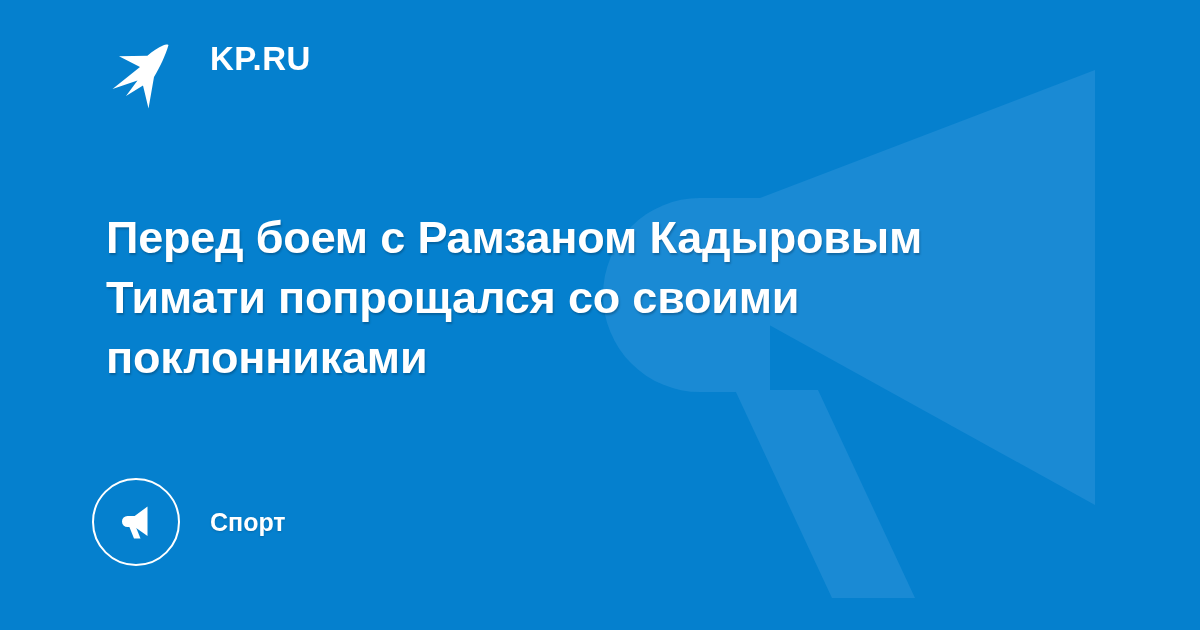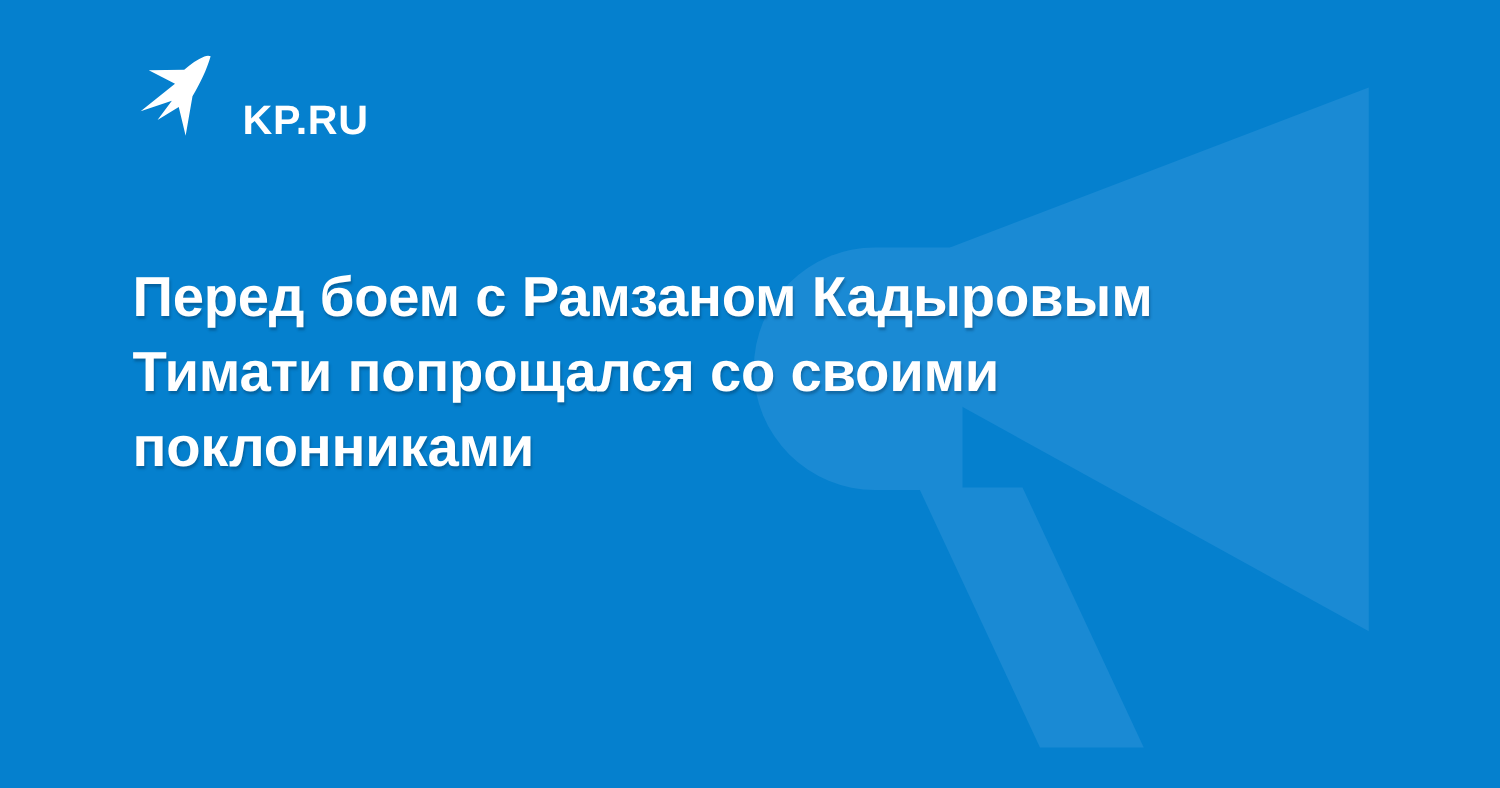--- a/index.html
+++ b/index.html
@@ -30,22 +30,22 @@
     width: 1200px;
     height: 630px;
   }
 
   
   .brand {
     position: absolute;
     top: 42px;
     left: 96px;
     display: flex;
-    align-items: flex-end;
-    gap: 24px;
+    align-items: flex-start;
+    gap: 40px;
     z-index: 3;
   }
   .brand-logo {
     width: 74px;
     height: 70px;
     display: block;
   }
   .brand-logo svg {
     display: block;
     width: 100%;
@@ -145,14 +145,30 @@
                  L58.0 35.0
                  C64.0 25.0 69.5 13.5 72.5 3.0
                  C71.0 2.2 69.2 2.5 67.5 3.2 Z"></path>
       </svg>
     </span>
     <span class="brand-name">KP.RU</span>
   </div>
 
   <h1 class="headline">Перед боем с Рамзаном Кадыровым Тимати попрощался со своими поклонниками</h1>
 
+  <div class="category">
+    <span class="category-circle">
+      <svg viewBox="0 0 44 44" xmlns="http://www.w3.org/2000/svg" aria-hidden="true">
+        <g fill="#ffffff">
+
+          <path d="M33.5 6.5 L33.5 36.0 L20.0 26.5 L20.0 16.5 Z"></path>
+
+          <path d="M13.5 16.0 L21.0 16.0 L21.0 27.0 L13.5 27.0
+                   a 5.5 5.5 0 0 1 0 -11 Z"></path>
+
+          <path d="M15.0 26.0 L21.5 26.0 L26.5 38.5 L20.0 38.5 Z"></path>
+        </g>
+      </svg>
+    </span>
+    <span class="category-label">Спорт</span>
+  </div>
 
 </div>
 
 </body></html>

